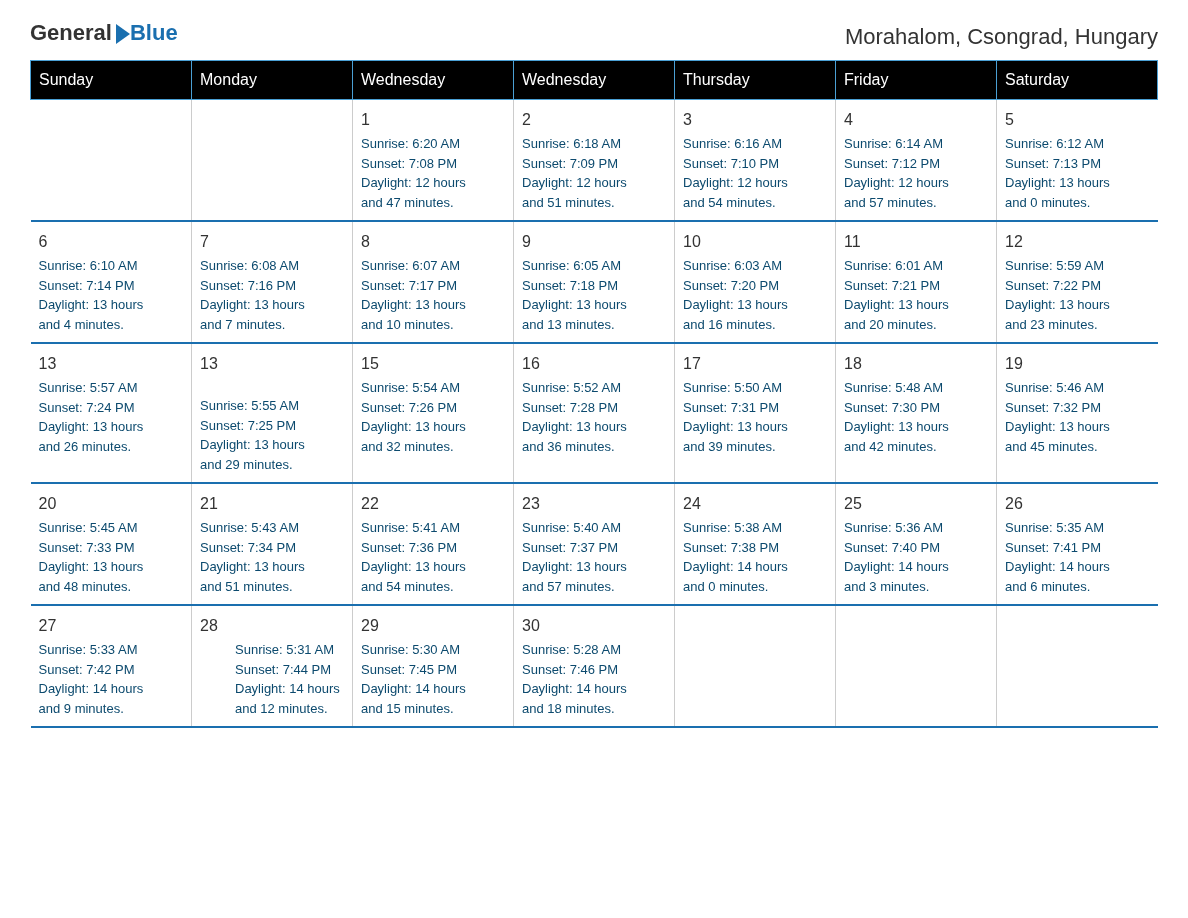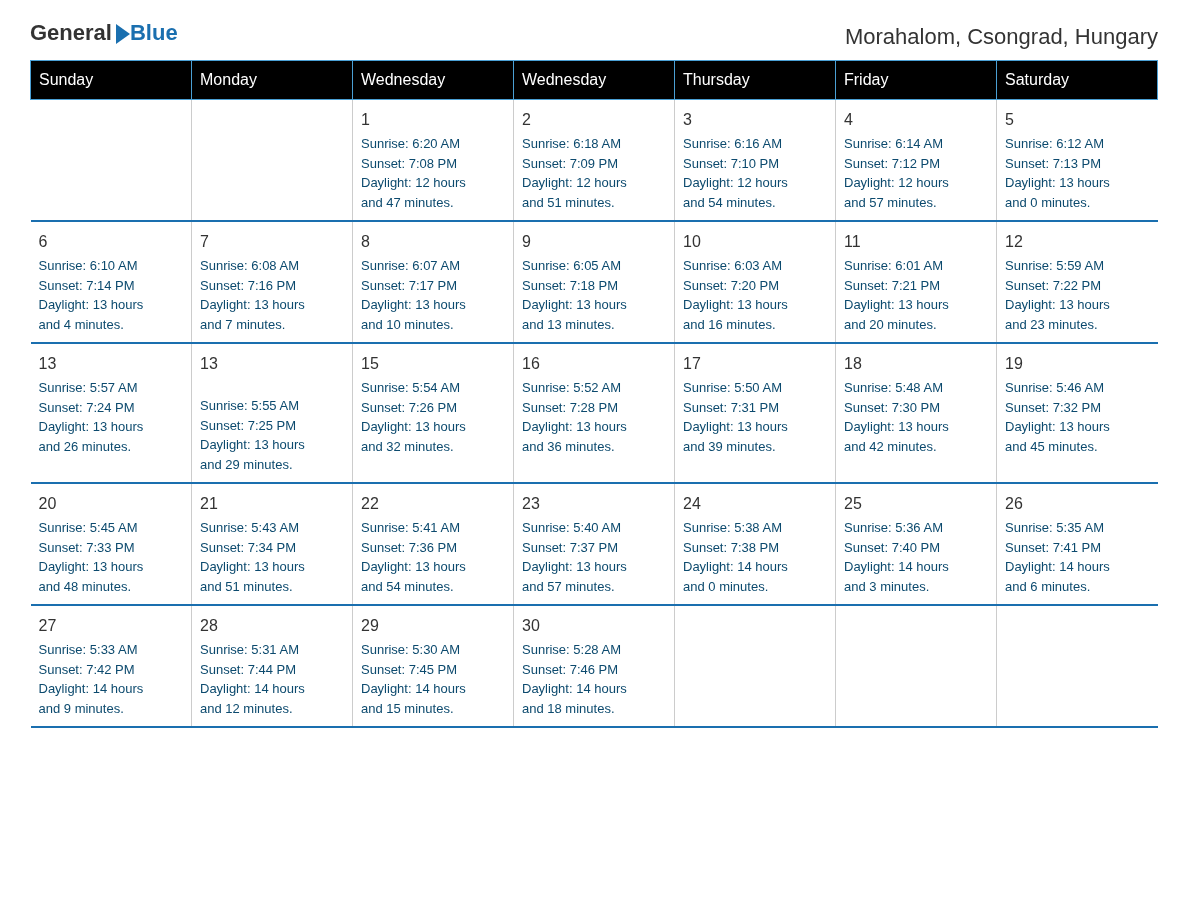--- a/index.html
+++ b/index.html
@@ -325,21 +325,21 @@
       <tr>
         <td>
           <span class="day-number">27</span>
           <div class="day-info" style="white-space: pre-line;">Sunrise: 5:33 AM
 Sunset: 7:42 PM
 Daylight: 14 hours
 and 9 minutes.</div>
         </td>
         <td>
           <span class="day-number">28</span>
-          <div class="day-info" style="white-space: pre-line;">Sunrise: 5:31 AM
+          <div class="day-info" style="white-space: pre-line; margin-left: 35px;">Sunrise: 5:31 AM
 Sunset: 7:44 PM
 Daylight: 14 hours
 and 12 minutes.</div>
         </td>
         <td>
           <span class="day-number">29</span>
           <div class="day-info" style="white-space: pre-line;">Sunrise: 5:30 AM
 Sunset: 7:45 PM
 Daylight: 14 hours
 and 15 minutes.</div>

